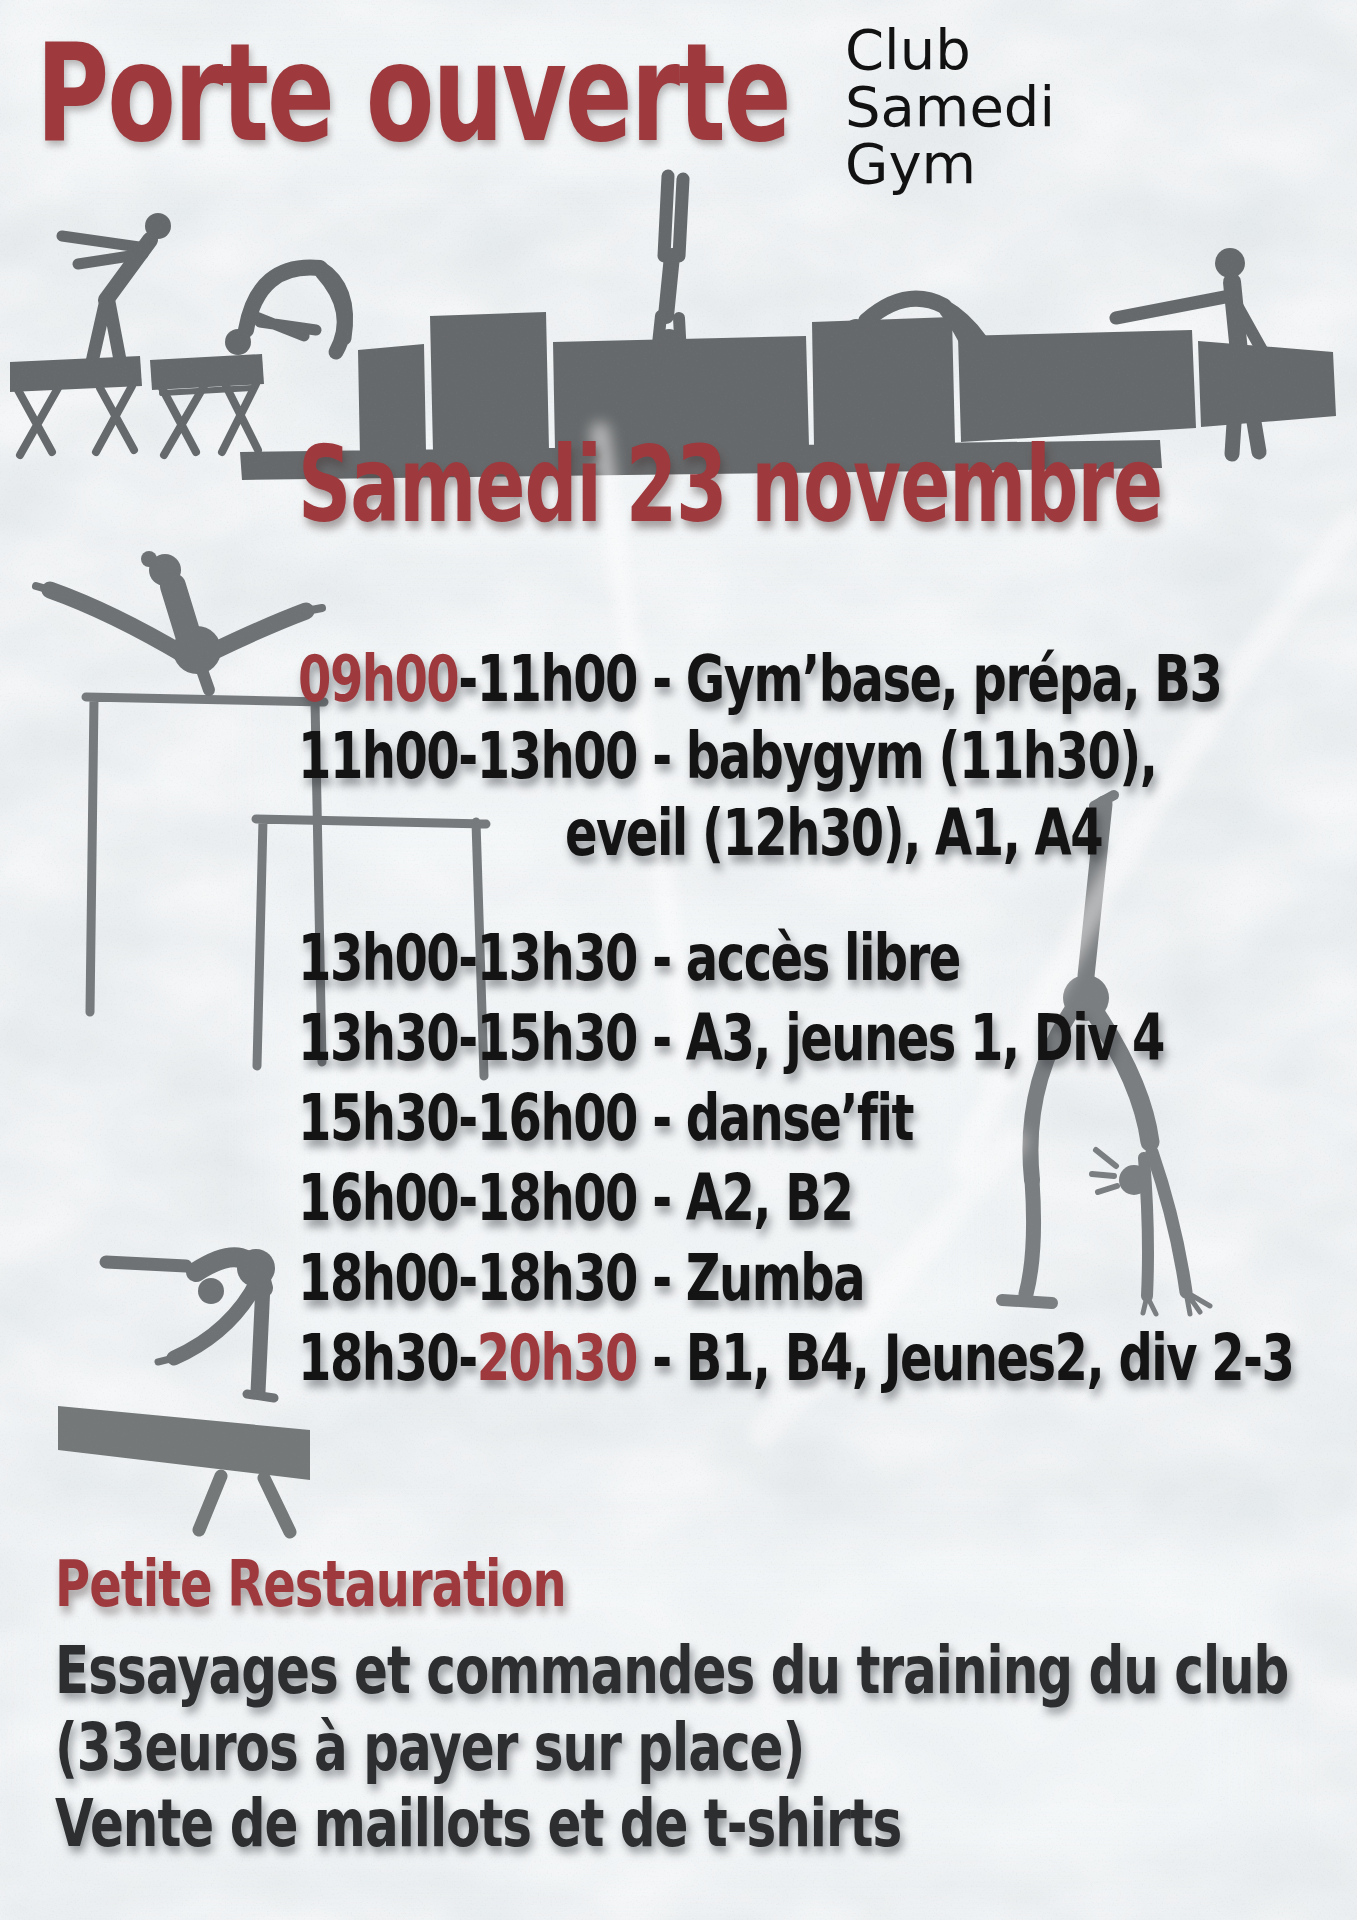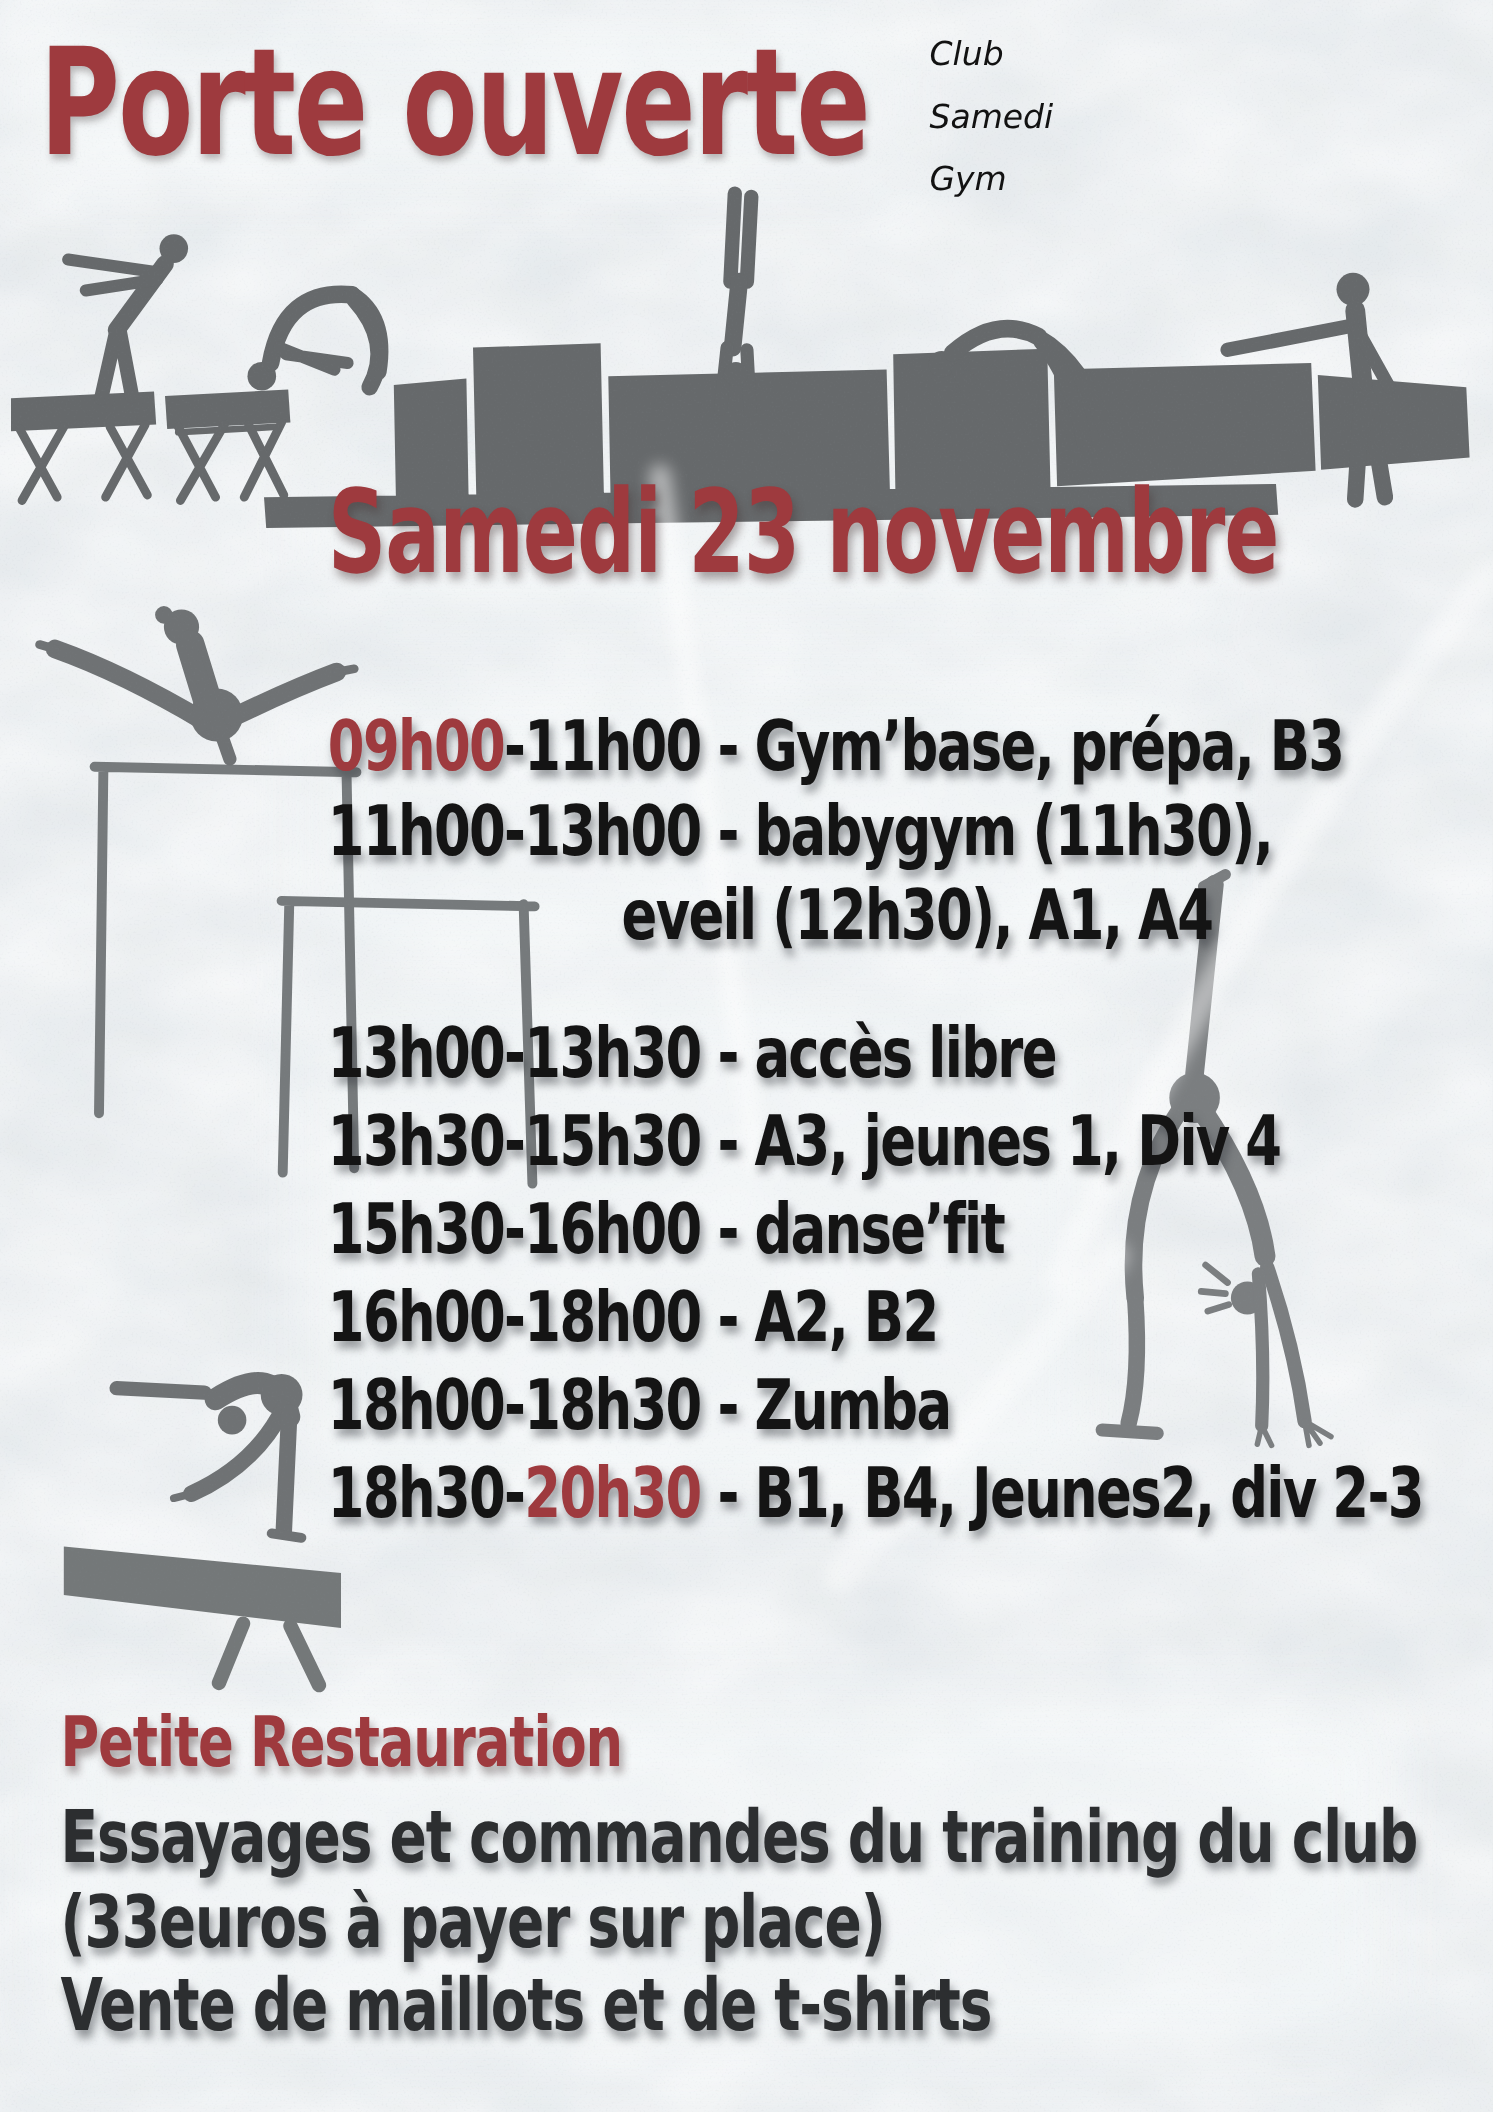--- a/index.html
+++ b/index.html
@@ -11,21 +11,21 @@
   .layer{position:absolute;left:0;top:0;width:1357px;height:1920px;}
   .txt{position:absolute;white-space:nowrap;}
   .tall{transform:scaleY(1.32);transform-origin:0 0;}
 
   .title{
     left:36px;top:14px;font-size:100px;font-weight:bold;letter-spacing:-2px;
     color:#9e3a3e;text-shadow:2px 4px 6px rgba(70,60,60,.35);
     transform:scaleY(1.35);transform-origin:0 0;
   }
   .club{
-    left:845px;top:21px;font-size:30px;font-style:italic;font-weight:500;
+    left:845px;top:21px;font-size:56px;font-weight:500;
     color:#121212;line-height:57px;
   }
   .date-heading{
     left:298px;top:423px;font-size:74px;font-weight:bold;letter-spacing:-1px;
     color:#9e3a3e;text-shadow:3px 5px 7px rgba(70,55,55,.45);
     transform:scaleY(1.42);transform-origin:0 0;
   }
   .sch{
     left:298px;font-size:48px;font-weight:bold;letter-spacing:-1.5px;
     color:#141414;text-shadow:3px 5px 7px rgba(55,60,66,.5);

